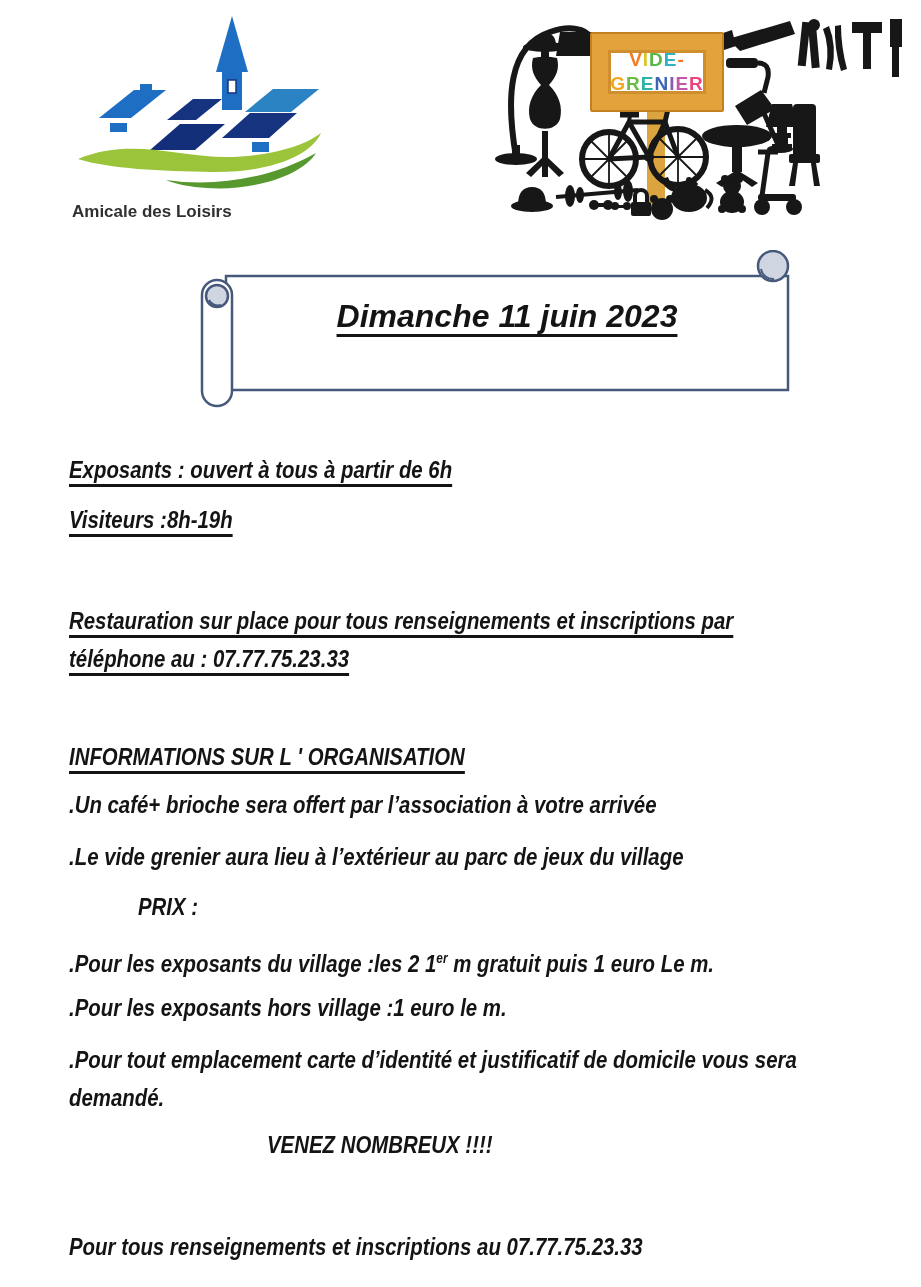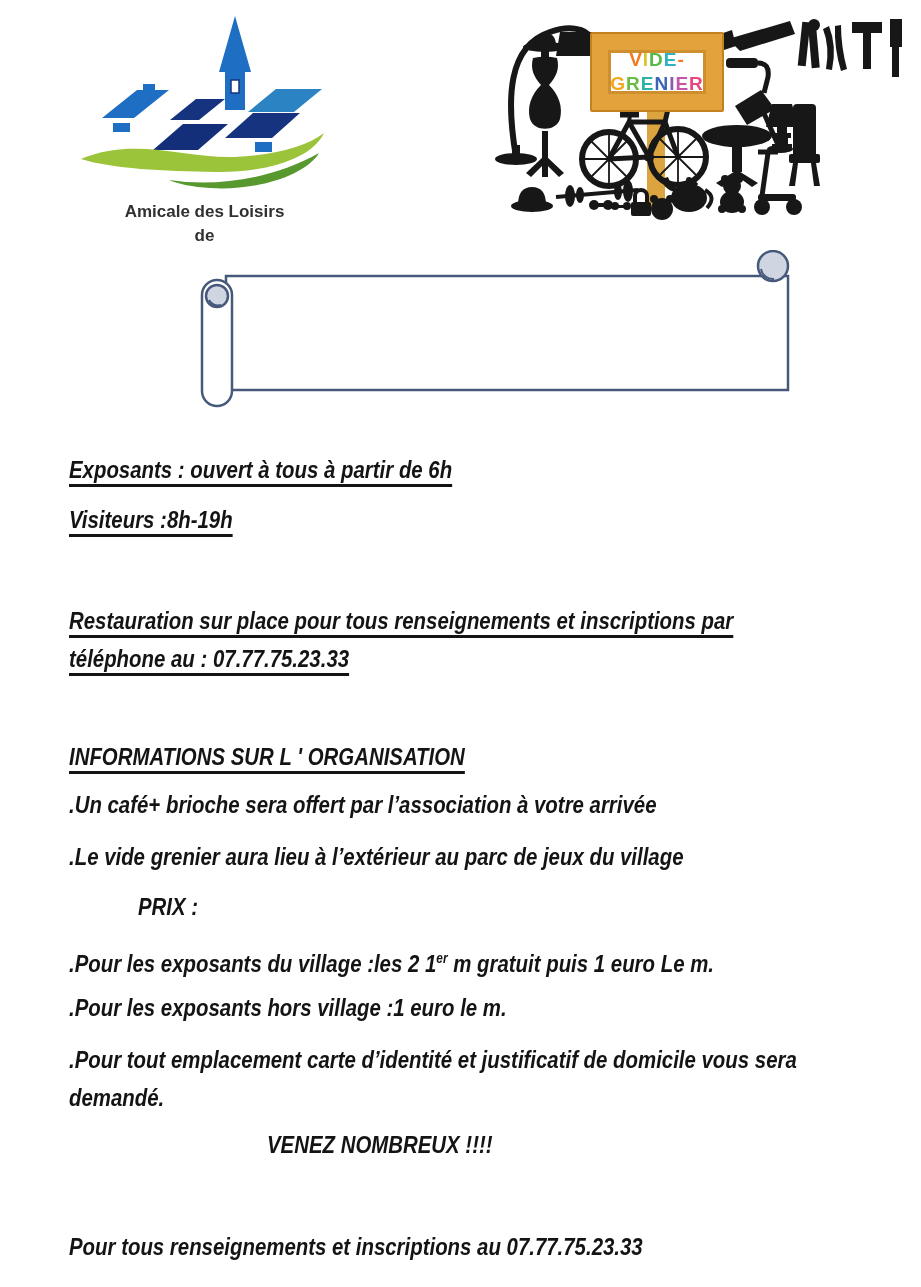--- a/index.html
+++ b/index.html
@@ -9,21 +9,21 @@
   }
   
   .t{
     position:absolute;font-weight:bold;font-style:italic;font-size:24px;line-height:32px;
     white-space:nowrap;color:#141414;
   }
   .cond{transform:scaleX(.85);transform-origin:0 50%;}
   .u{text-decoration:underline;text-decoration-thickness:3px;text-underline-offset:6px;}
   .sup{font-size:14px;vertical-align:9px;}
   
-  .logo{position:absolute;left:72px;top:10px;width:265px;text-align:center;}
+  .logo{position:absolute;left:72px;top:10px;width:265px;text-align:left;}
   .logo-text{margin-top:4px;font-weight:bold;font-size:17px;line-height:24px;color:#303030;font-style:normal;}
   
   .clipart{position:absolute;left:492px;top:6px;width:428px;height:218px;}
   .clipart svg{position:absolute;left:0;top:0;}
   .sign{
     position:absolute;left:98px;top:26px;width:134px;height:80px;box-sizing:border-box;
     background:#e2a33c;border:2px solid #c1821f;padding:16px;border-radius:2px;
   }
   .sign-inner{
     width:100%;height:100%;box-sizing:border-box;background:#ffffff;border:3px solid #cf8f2e;
@@ -57,21 +57,20 @@
       <polygon points="78,140 108,114 153,114 123,140" fill="#132f7a"></polygon>
       <polygon points="173,102 201,79 247,79 219,102" fill="#2b83c4"></polygon>
       <polygon points="150,128 178,103 225,103 197,128" fill="#16337f"></polygon>
       <rect x="180" y="132" width="17" height="10" fill="#1e6fc4"></rect>
 
       <path d="M6,149 C60,126 112,149 160,147 C202,145 232,136 249,123 C237,149 190,163 140,162 C88,161 38,159 6,149 Z" fill="#9bc43a"></path>
       <path d="M94,170 C140,177 196,170 244,143 C230,166 181,181 135,178 C118,177 103,174 94,170 Z" fill="#57982f"></path>
     </svg>
     <div class="logo-text">
       <div>Amicale des Loisirs</div>
-      <div>de</div>
     </div>
   </div>
 
   <div class="clipart">
     <svg width="428" height="218" viewBox="0 0 428 218" fill="#171717">
 
       <g>
         <rect x="155" y="98" width="18" height="104" fill="#dca43e"></rect>
       </g>
 
@@ -217,20 +216,21 @@
 
   <div class="scroll-wrap">
     <svg width="600" height="162" viewBox="0 0 600 162">
       <rect x="30" y="26" width="562" height="114" fill="#ffffff" stroke="#46597b" stroke-width="2.5"></rect>
       <circle cx="577" cy="16" r="15" fill="#cfd6e2" stroke="#46597b" stroke-width="2.5"></circle>
       <path d="M565,19 a12,12 0 0 0 13,10" fill="none" stroke="#46597b" stroke-width="2"></path>
       <rect x="6" y="30" width="30" height="126" rx="15" fill="#ffffff" stroke="#46597b" stroke-width="2.5"></rect>
       <circle cx="21" cy="46" r="11" fill="#cfd6e2" stroke="#46597b" stroke-width="2.5"></circle>
       <path d="M13,50 a10,10 0 0 0 12,5" fill="none" stroke="#46597b" stroke-width="2"></path>
     </svg>
+    <div class="scroll-text">Dimanche 11 juin 2023</div>
   </div>
 
   <div class="t u cond" style="left:69px;top:454px">Exposants : ouvert à tous à partir de 6h</div>
   <div class="t u cond" style="left:69px;top:504px">Visiteurs :8h-19h</div>
 
   <div class="t u cond" style="left:69px;top:605px">Restauration sur place pour tous renseignements et inscriptions par</div>
   <div class="t u cond" style="left:69px;top:643px">téléphone au : 07.77.75.23.33</div>
 
   <div class="t u cond" style="left:69px;top:741px">INFORMATIONS SUR L ' ORGANISATION</div>
   <div class="t cond" style="left:69px;top:789px">.Un café+ brioche sera offert par l’association à votre arrivée</div>

